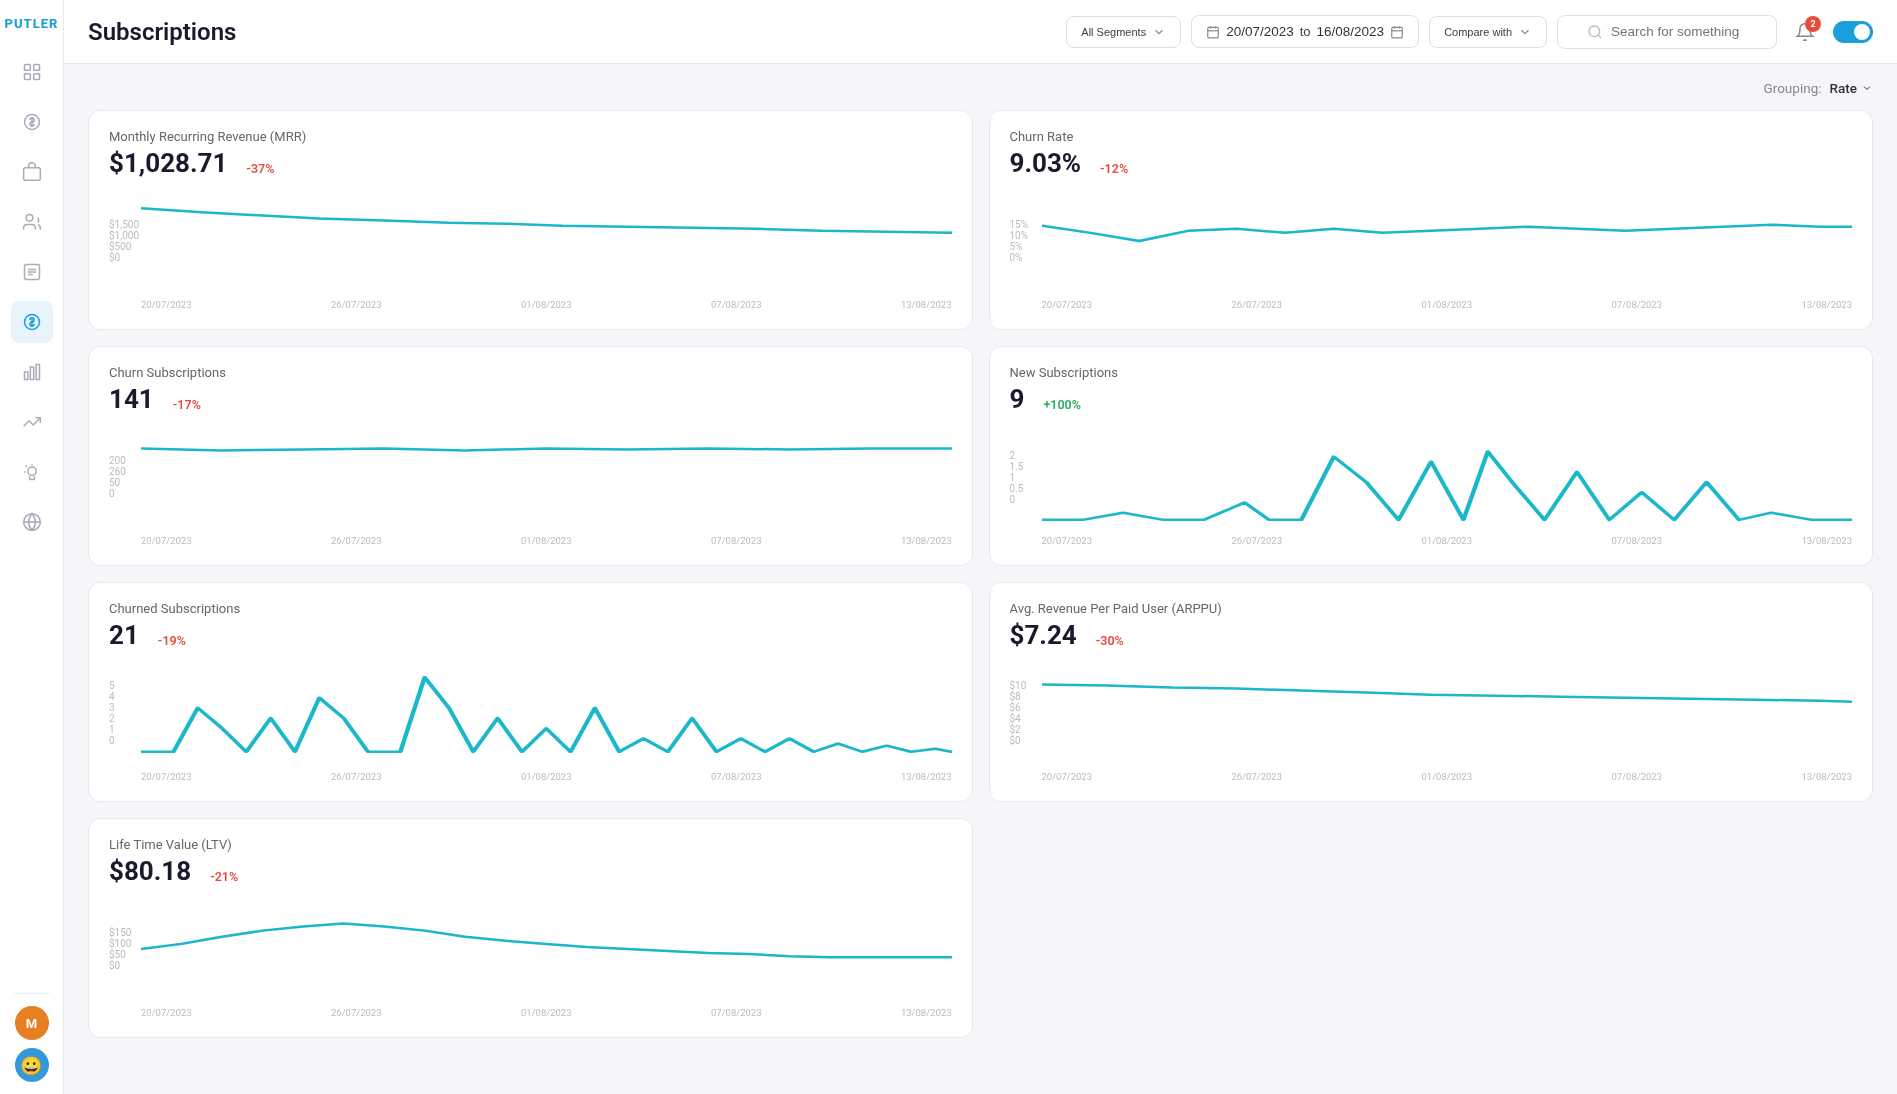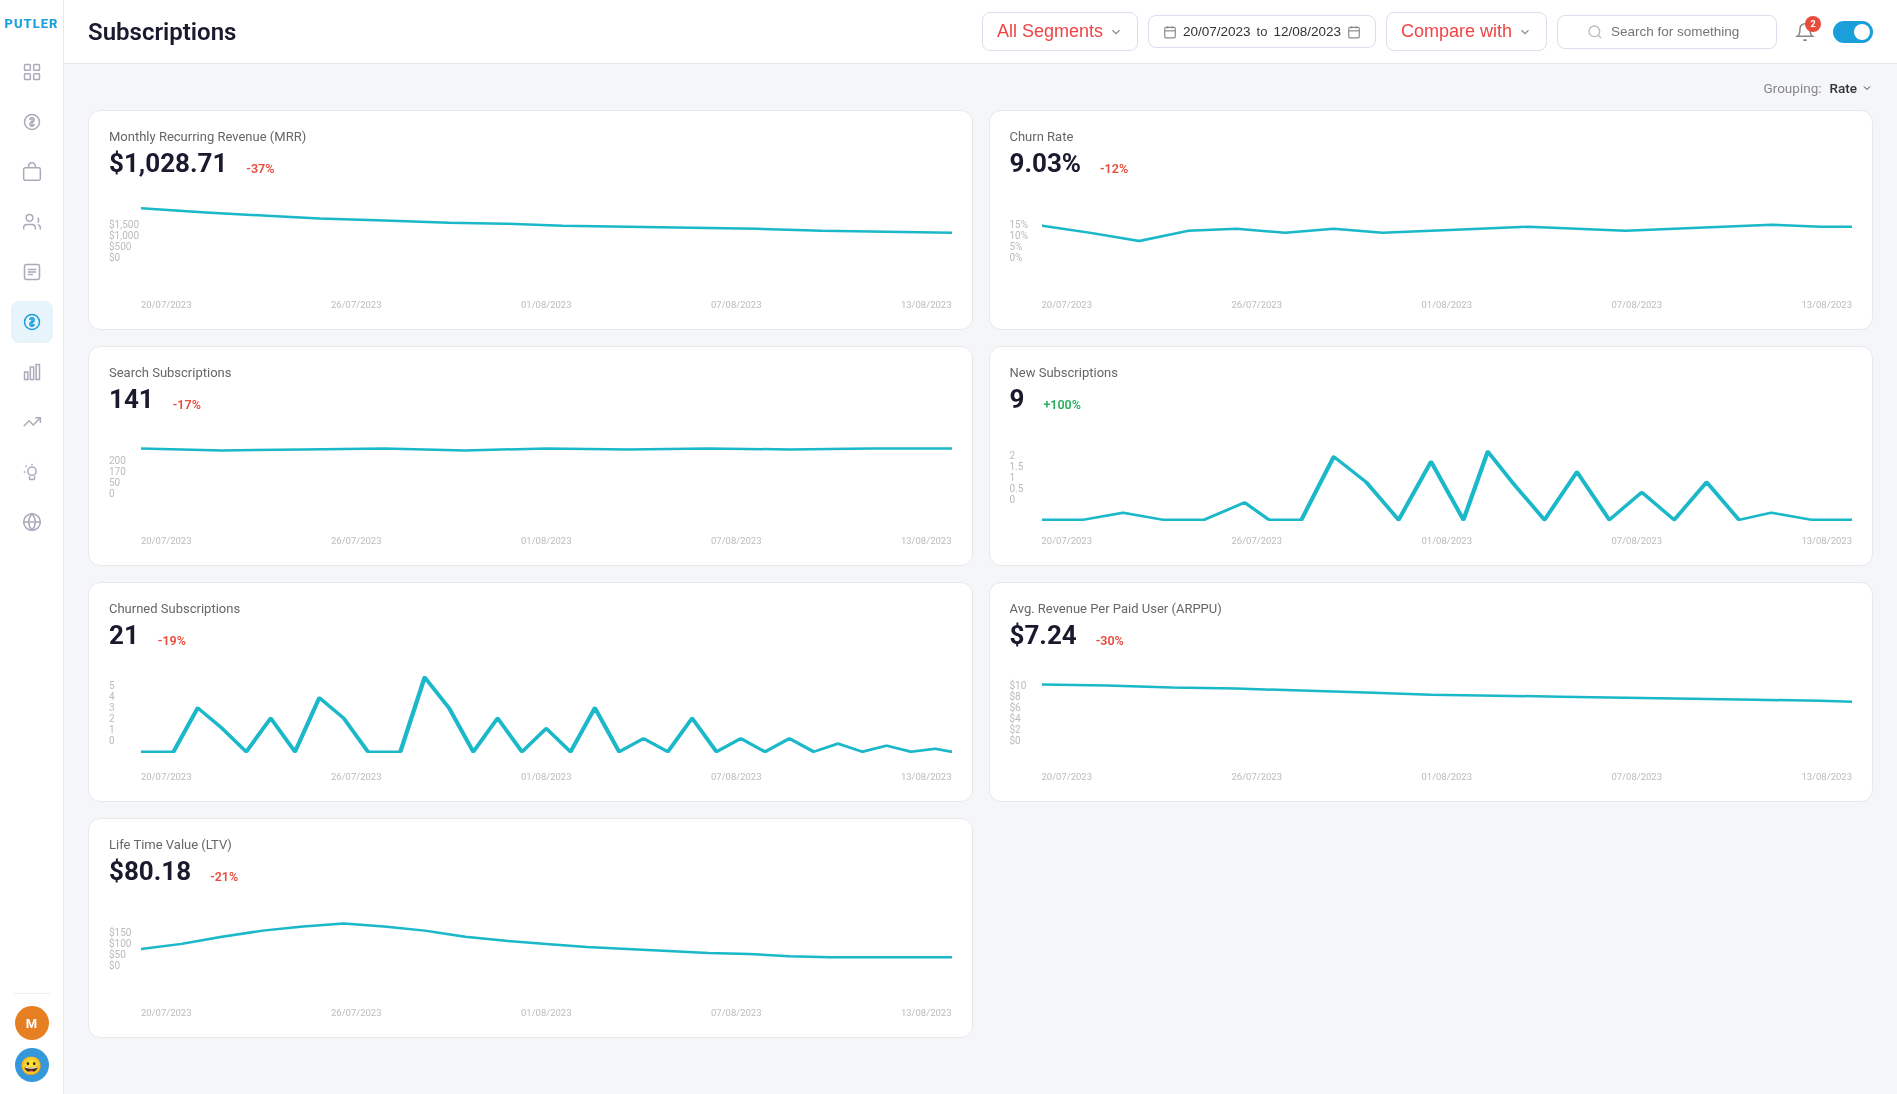--- a/index.html
+++ b/index.html
@@ -83,22 +83,22 @@
     }
     .dropdown-btn {
       display: flex;
       align-items: center;
       gap: 6px;
       padding: 8px 14px;
       border: 1px solid #dde;
       border-radius: 8px;
       background: #fff;
       cursor: pointer;
-      font-size: 18px;
-      color: #ef4444;
+      font-size: 11px;
+      color: #404040;
       white-space: nowrap;
     }
     .dropdown-btn svg { width: 14px; height: 14px; color: #888; }
     .date-range-btn {
       display: flex;
       align-items: center;
       gap: 6px;
       padding: 8px 14px;
       border: 1px solid #dde;
       border-radius: 8px;
@@ -377,21 +377,21 @@
 
       <button class="date-range-btn">
         <svg width="14" height="14" viewBox="0 0 24 24" fill="none" stroke="#888" stroke-width="2">
             <rect x="3" y="4" width="18" height="18" rx="2"></rect>
             <line x1="16" y1="2" x2="16" y2="6"></line>
             <line x1="8" y1="2" x2="8" y2="6"></line>
             <line x1="3" y1="10" x2="21" y2="10"></line>
           </svg>
         <span>20/07/2023</span>
         <span class="date-sep">to</span>
-        <span>12/08/2023</span>
+        <span>16/08/2023</span>
         <svg width="14" height="14" viewBox="0 0 24 24" fill="none" stroke="#888" stroke-width="2">
             <rect x="3" y="4" width="18" height="18" rx="2"></rect>
             <line x1="16" y1="2" x2="16" y2="6"></line>
             <line x1="8" y1="2" x2="8" y2="6"></line>
             <line x1="3" y1="10" x2="21" y2="10"></line>
           </svg>
       </button>
 
       <button class="dropdown-btn">
         <span>Compare with</span>
@@ -481,29 +481,29 @@
       <div class="chart-x-labels">
         <span style="font-size:9.5px;">20/07/2023</span>
               <span style="font-size:9.5px;">26/07/2023</span>
               <span style="font-size:9.5px;">01/08/2023</span>
               <span style="font-size:9.5px;">07/08/2023</span>
               <span style="font-size:9.5px;">13/08/2023</span>
       </div>
     </div>
   </div>
         <div class="card">
-    <div class="card-title">Search Subscriptions</div>
+    <div class="card-title">Churn Subscriptions</div>
     <div class="card-value-row">
       <span class="card-value">141</span>
       <span class="card-badge badge-negative">-17%</span>
     </div>
     <div class="chart-container">
       <div class="chart-y-labels">
         <span>200</span>
-              <span>170</span>
+              <span>260</span>
               <span>50</span>
               <span>0</span>
       </div>
       <div class="chart-svg-wrapper">
         <svg viewBox="0 0 400 90" preserveAspectRatio="none">
           <path d="M0,19.8 L40,21.599999999999998 L80,20.7 L120,19.8 L160,21.599999999999998 L200,19.8 L240,20.7 L280,19.8 L320,20.7 L360,19.8 L400,19.8" fill="none" stroke="#1ab8c8" stroke-width="2.2" stroke-linejoin="round" stroke-linecap="round"></path>
         </svg>
       </div>
       <div class="chart-x-labels">
         <span style="font-size:9.5px;">20/07/2023</span>

